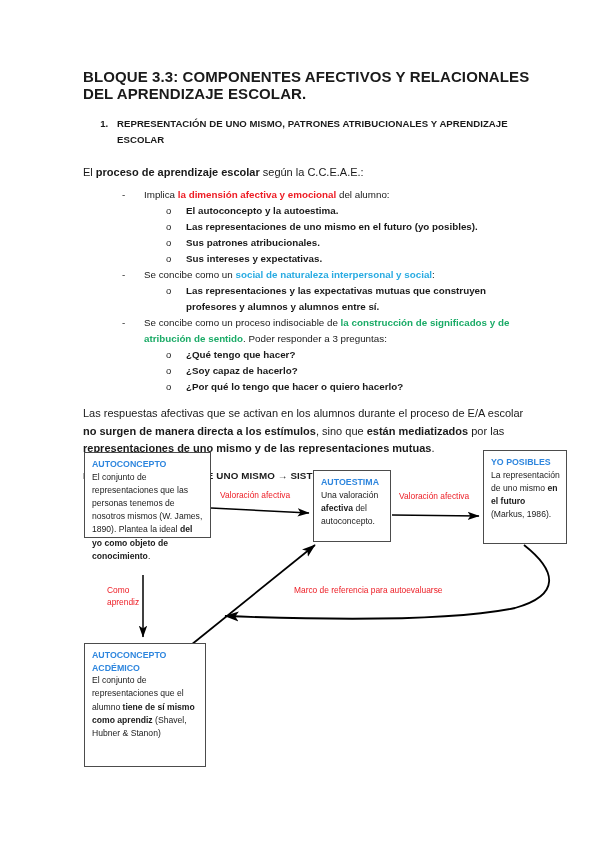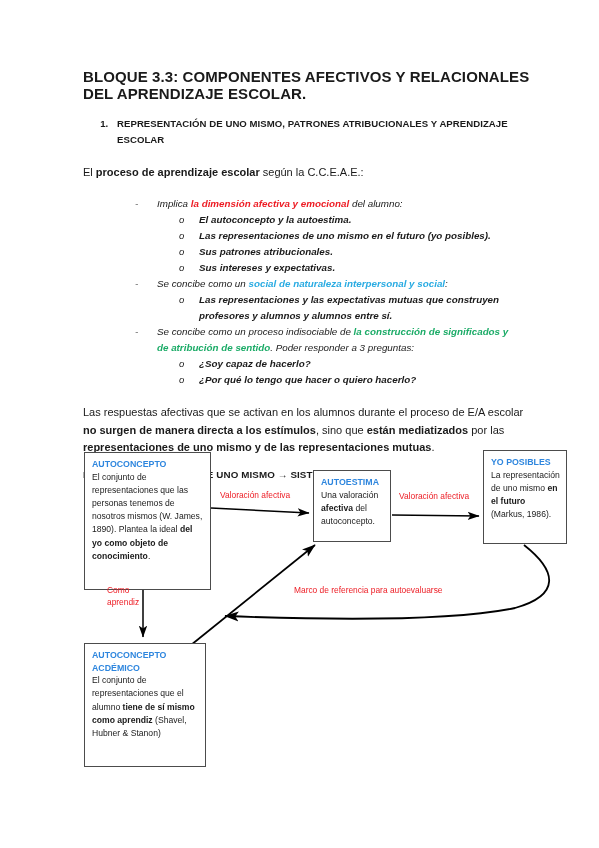--- a/index.html
+++ b/index.html
@@ -64,25 +64,24 @@
 
   b, strong { font-weight: bold; }
 
   .hl-red   { color: #ED1C24; font-weight: bold; }
   .hl-cyan  { color: #29ABE2; font-weight: bold; }
   .hl-green { color: #1BAB67; font-weight: bold; }
 
   
   ul.dash {
     list-style: none;
-    margin: 16px;
+    margin: 3px;
     padding: 0 0 0 36px;
     font-size: 9.8px;
     line-height: 16px;
-    font-style: italic;
   }
   ul.dash > li {
     position: relative;
     padding-left: 22px;
     margin-bottom: 0px;
   }
   ul.dash > li::before {
     content: "-";
     position: absolute;
     left: 0;
@@ -148,21 +147,21 @@
     color: #2E86DE;
     font-weight: bold;
     font-size: 8.8px;
     line-height: 12.6px;
     display: block;
   }
   .node .node-body { display: block; }
 
   #node-autoconcepto {
     left: 1px;  top: 7px;
-    width: 127px; height: 138px;
+    width: 127px; height: 86px;
   }
   #node-autoestima {
     left: 230px; top: 25px;
     width: 78px;  height: 72px;
   }
   #node-yoposibles {
     left: 400px; top: 5px;
     width: 84px;  height: 94px;
   }
   #node-autoconcepto-acad {
@@ -213,20 +212,21 @@
       <li>
         <span>Se concibe como un </span><span class="hl-cyan">social de naturaleza interpersonal y social</span><span>:</span>
         <ul class="circ">
           <li>Las representaciones y las expectativas mutuas que construyen profesores y alumnos y alumnos entre sí.</li>
         </ul>
       </li>
 
       <li>
         <span>Se concibe como un proceso indisociable de </span><span class="hl-green">la construcción de significados y de atribución de sentido</span><span>. Poder responder a 3 preguntas:</span>
         <ul class="circ">
+          <li>¿Qué tengo que hacer?</li>
           <li>¿Soy capaz de hacerlo?</li>
           <li>¿Por qué lo tengo que hacer o quiero hacerlo?</li>
         </ul>
       </li>
 
     </ul>
 
     <p class="para block" style="margin-top:10px"><span>Las respuestas afectivas que se activan en los alumnos durante el proceso de E/A escolar </span><b>no surgen de manera directa a los estímulos</b><span>, sino que </span><b>están mediatizados</b><span> por las </span><b>representaciones de uno mismo y de las representaciones mutuas</b><span>.</span></p>
 
     <h2 class="sec-title">REPRESENTENCACIÓN DE UNO MISMO → SISTEMA DEL YO</h2>

